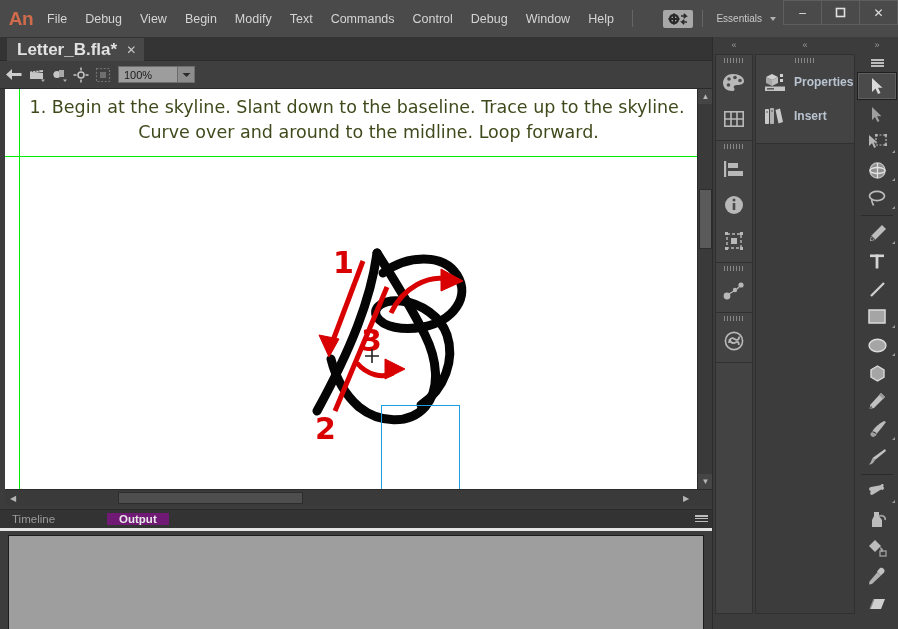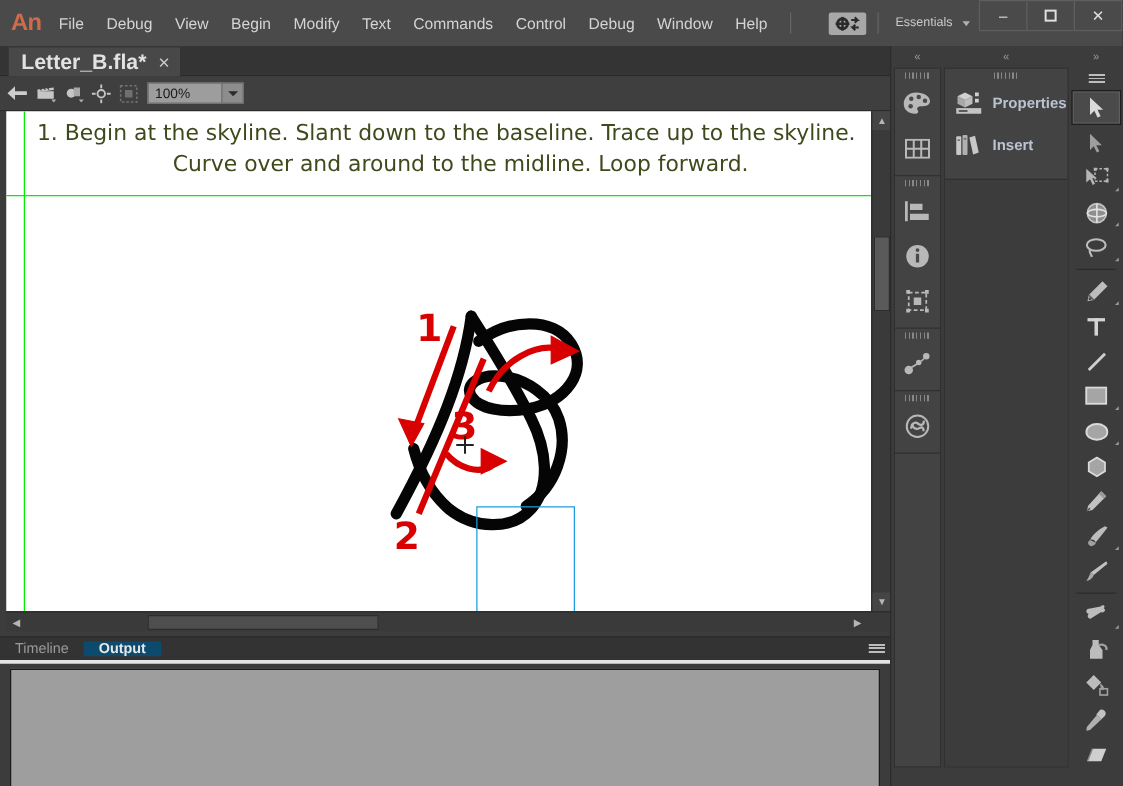--- a/index.html
+++ b/index.html
@@ -161,21 +161,21 @@
   }
   .outtabs {
     position: absolute; left: 0; top: 0; width: 712px; height: 22px;
     background: #333333; border-top: 1px solid #2b2b2b;
     border-bottom: 3px solid #e5e5e5; display: flex; align-items: center;
   }
   .otab {
     display: flex; align-items: center; padding: 0 12px;
     font-size: 11.5px; cursor: pointer; color: #9b9b9b;
   }
-  .otab.active { background: #0c4a6e; color: #e8e8e8; font-weight: bold; }
+  .otab.active { background: #701a75; color: #e8e8e8; font-weight: bold; margin-left: 40px; }
   .otabs-spacer { flex: 1; }
   .panelmenu {
     width: 22px; display: flex; align-items: center; justify-content: center;
     cursor: pointer;
   }
   .outbody {
     position: absolute; left: 8px; top: 26px; width: 696px; height: 106px;
     background: #9e9e9e; border: 1px solid #1c1c1c;
   }
 

